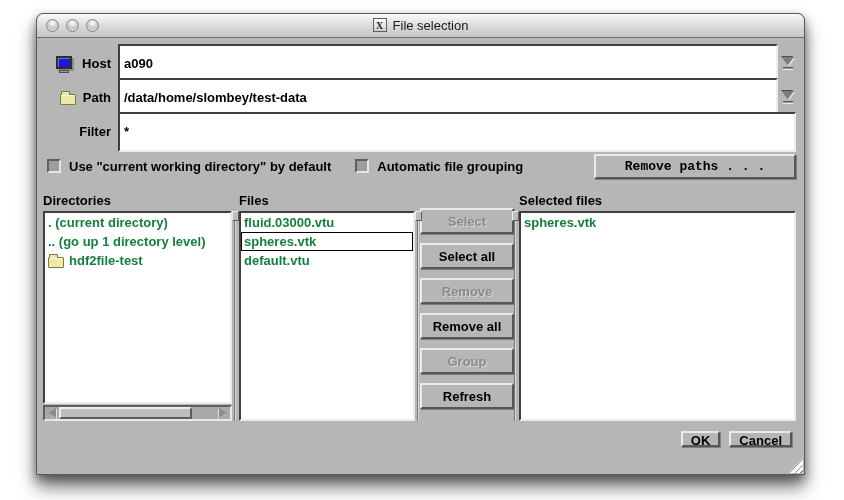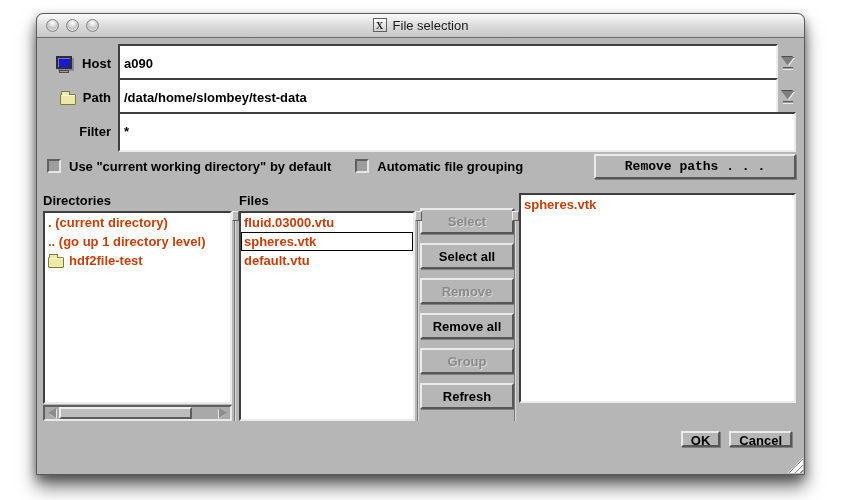--- a/index.html
+++ b/index.html
@@ -110,21 +110,21 @@
     background:#fff; overflow:hidden;
     border:2px solid; border-color:#3f3f3f #ececec #ececec #3f3f3f;
   }
   .pane.dirs { width:189px; flex:none; }
   .pane.dirs .viewport { height:193px; }
   .pane.files { width:176px; flex:none; }
   .pane.files .viewport, .pane.sel .viewport { height:210px; }
   .pane.sel { flex:1; }
 
   .list-item { display:flex; align-items:center; gap:5px;
-    font:bold 13px "Liberation Sans", sans-serif; color:#c2410c;
+    font:bold 13px "Liberation Sans", sans-serif; color:#15803d;
     height:19px; padding:0 3px; white-space:nowrap; }
   .list-item.focused { outline:1px solid #000; outline-offset:-1px; }
 
   
   .hscroll { height:16px; margin-top:1px; display:flex; align-items:stretch;
     background:#a9a9a9;
     border:2px solid; border-color:#5f5f5f #e8e8e8 #e8e8e8 #5f5f5f; }
   .sb-arrow { width:14px; flex:none; display:flex; align-items:center; justify-content:center; }
   .sb-arrow .t-left { width:0; height:0; border-top:5px solid transparent;
     border-bottom:5px solid transparent; border-right:8px solid #8c8c8c;
@@ -279,20 +279,21 @@
           <button class="btn disabled" aria-disabled="true">Group</button>
           <button class="btn">Refresh</button>
         </div>
 
       <div class="vsplit">
         <span class="groove"></span>
         <span class="handle"></span>
       </div>
 
       <div class="pane sel">
+        <div class="pane-label">Selected files</div>
         <div class="viewport" id="sel-items">
             <div class="list-item">
               <span>spheres.vtk</span>
             </div>
           </div>
       </div>
 
     </div>
 
     <div class="footer">

